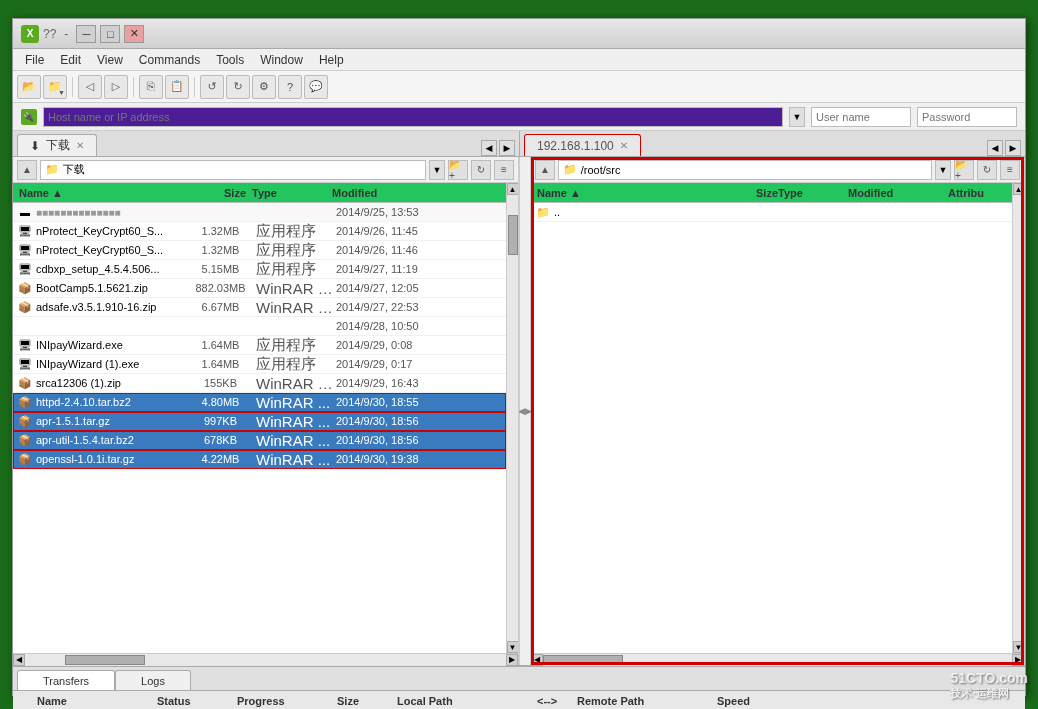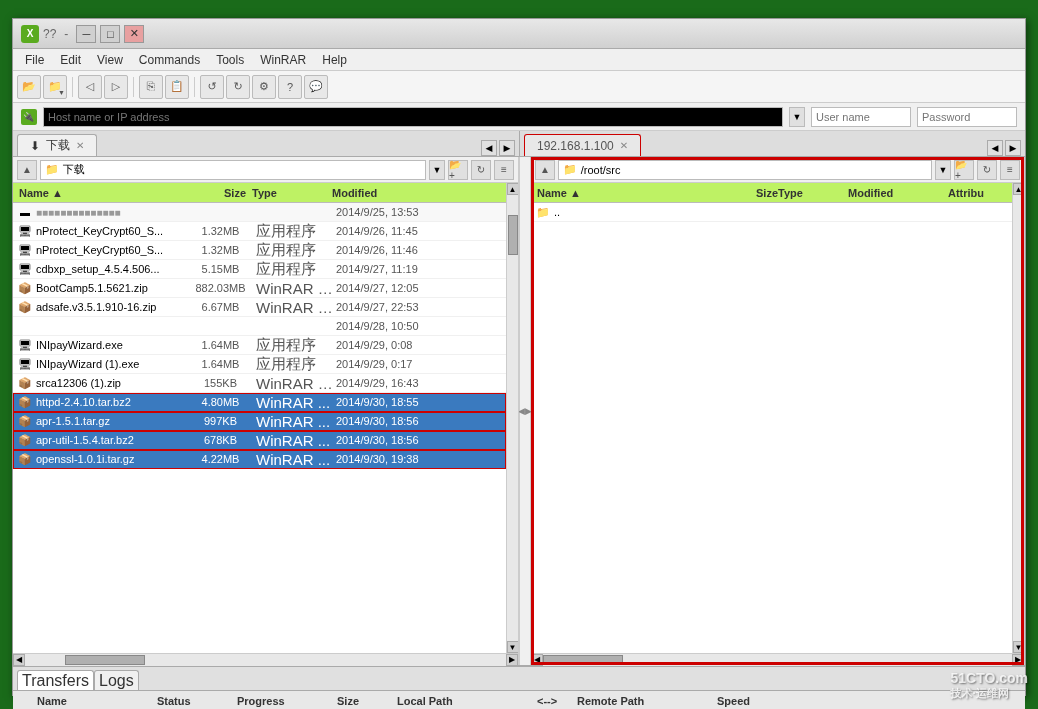--- a/index.html
+++ b/index.html
@@ -146,21 +146,21 @@
       font-size: 9px;
       color: white;
     }
     .addr-input {
       flex: 1;
       height: 20px;
       border: 1px solid #bbb;
       padding: 0 4px;
       font-size: 11px;
       color: #999;
-      background: #000000;
+      background: #4c1d95;
     }
     .addr-dropdown {
       width: 16px;
       height: 20px;
       background: #e0e0e0;
       border: 1px solid #bbb;
       cursor: pointer;
       display: flex;
       align-items: center;
       justify-content: center;
@@ -277,21 +277,21 @@
 
     
     .file-list {
       flex: 1;
       overflow-y: auto;
       overflow-x: hidden;
       background: white;
     }
     .file-list-header {
       display: flex;
-      background: #bef264;
+      background: #22c55e;
       border-bottom: 1px solid #bbb;
       height: 20px;
       align-items: center;
       padding: 0 4px;
       position: sticky;
       top: 0;
     }
     .col-name { width: 170px; font-size: 11px; font-weight: 600; color: #333; padding-left: 2px; cursor: pointer; }
     .col-size { width: 65px; font-size: 11px; font-weight: 600; color: #333; text-align: right; padding-right: 6px; cursor: pointer; }
     .col-type { width: 80px; font-size: 11px; font-weight: 600; color: #333; cursor: pointer; }
@@ -404,26 +404,26 @@
     }
     .bottom-tabs {
       display: flex;
       background: #e0e0e0;
       border-bottom: 1px solid #aaa;
       height: 24px;
       align-items: flex-end;
       padding: 0 4px;
     }
     .bottom-tab {
-      padding: 2px 4px;
+      padding: 2px 25px;
       background: #f0f0f0;
       border: 1px solid #aaa;
       border-bottom: none;
       cursor: pointer;
-      font-size: 16px;
+      font-size: 11px;
       color: #333;
       height: 20px;
       display: flex;
       align-items: center;
       border-radius: 3px 3px 0 0;
     }
     .bottom-tab.active {
       background: #ffffff;
       font-weight: 500;
     }
@@ -531,21 +531,21 @@
       <div class="title-btn close">✕</div>
     </div>
   </div>
 
   <div class="menu-bar">
     <div class="menu-item">File</div>
     <div class="menu-item">Edit</div>
     <div class="menu-item">View</div>
     <div class="menu-item">Commands</div>
     <div class="menu-item">Tools</div>
-    <div class="menu-item">WinRAR</div>
+    <div class="menu-item">Window</div>
     <div class="menu-item">Help</div>
   </div>
 
   <div class="toolbar">
     <div class="tb-btn">📂</div>
     <div class="tb-btn" style="position:relative;">
       📁<span style="font-size:7px;position:absolute;bottom:2px;right:1px;">▼</span>
     </div>
     <div class="tb-sep"></div>
     <div class="tb-btn">◁</div>

